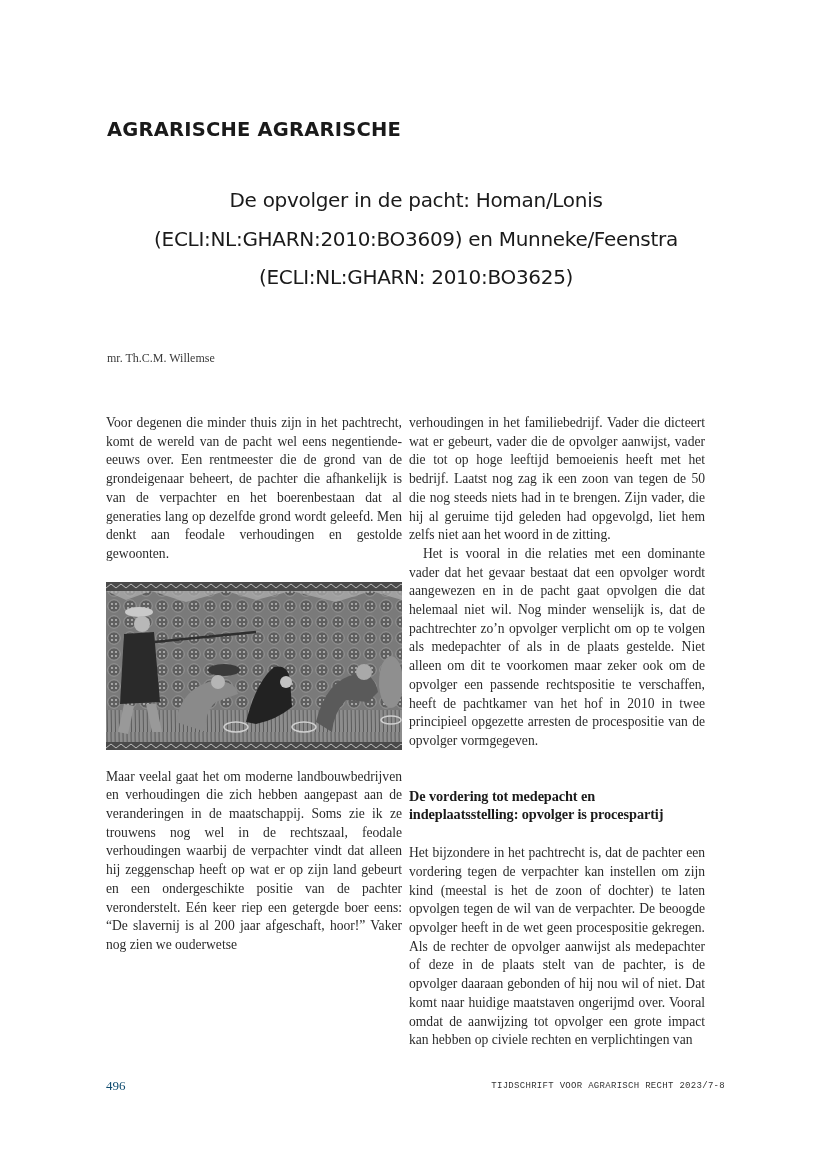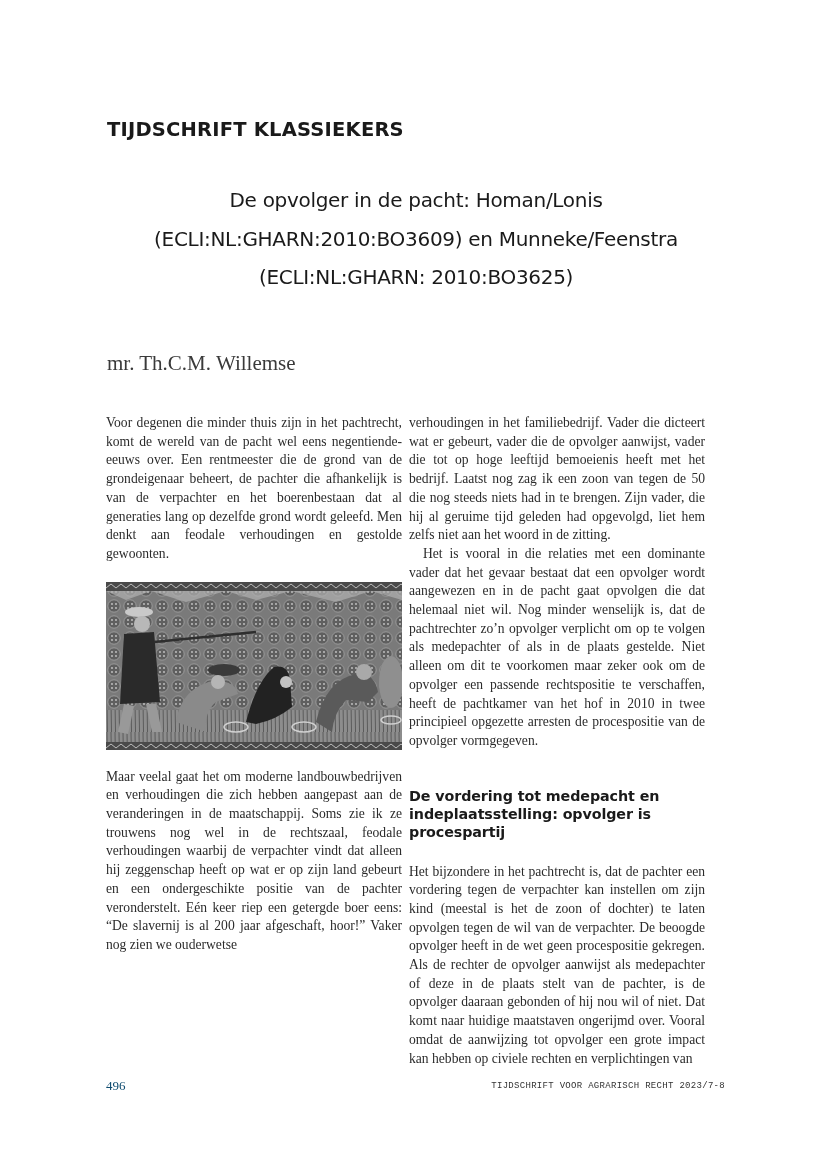--- a/index.html
+++ b/index.html
@@ -14,51 +14,51 @@
     }
     .title {
       position: absolute; left: 106px; top: 181px; width: 620px;
       font-family: "DejaVu Sans", sans-serif; font-weight: normal;
       font-size: 20px; line-height: 38.5px; color: #1a1a1a; margin: 0;
       letter-spacing: -0.3px;
       text-align: center;
     }
     .author {
       position: absolute; left: 107px; top: 351px;
-      font-family: "Liberation Serif", serif; font-size: 21px; color: #3a3a3a;
+      font-family: "Liberation Serif", serif; font-size: 12px; color: #3a3a3a;
     }
     .col { position: absolute; width: 296px; font-family: "Liberation Serif", serif; font-size: 13.6px; line-height: 18.7px; color: #2b2b2b; }
     .col-left { left: 106px; top: 414px; }
     .col-right { left: 409px; top: 414px; }
     p { margin: 0; text-align: justify; }
     .indent { text-indent: 14px; }
     h2 {
       font-family: "DejaVu Sans", sans-serif; font-weight: bold; font-size: 14.3px;
       line-height: 18.3px; color: #1a1a1a; margin: 0; letter-spacing: -0.1px;
     }
     .h-dominant { margin-top: 32px; margin-bottom: 21px; }
-    .h-vordering { margin-top: 36px; margin-bottom: 21px; }
+    .h-vordering { margin-top: 36px; margin-bottom: 21px; font-family: Liberation Serif, serif; }
     .figure {
       width: 296px; height: 168px; margin-top: 18px; margin-bottom: 18px;
       position: relative; overflow: hidden; background: #6b6b6b;
     }
     .figure svg { display: block; }
     .footer-page {
       position: absolute; left: 106px; top: 1078px;
       font-family: "Liberation Serif", serif; font-size: 13px; color: #0c4a6e;
     }
     .footer-journal {
       position: absolute; right: 106px; top: 1081px;
       font-family: Liberation Mono, monospace; font-size: 9px; letter-spacing: 0.3px; color: #333;
     }
   </style>
 </head>
 <body>
 
-<h3 class="section-label">TIJDSCHRIFT KLASSIEKERS</h3>
+<h3 class="section-label">AGRARISCHE AGRARISCHE</h3>
 <h1 class="title">De opvolger in de pacht: Homan/Lonis (ECLI:NL:GHARN:2010:BO3609) en Munneke/Feenstra (ECLI:NL:GHARN: 2010:BO3625)</h1>
 <div class="author">mr. Th.C.M. Willemse</div>
 
 <div class="col col-left">
   <p>Voor degenen die minder thuis zijn in het pachtrecht, komt de wereld van de pacht wel eens negentiende-eeuws over. Een rentmeester die de grond van de grondeigenaar beheert, de pachter die afhankelijk is van de verpachter en het boerenbestaan dat al generaties lang op dezelfde grond wordt geleefd. Men denkt aan feodale verhoudingen en gestolde gewoonten.</p>
 
   <div class="figure">
     <svg width="296" height="168" viewBox="0 0 296 168">
       <defs>
         <pattern id="tiles" x="0" y="0" width="16" height="16" patternUnits="userSpaceOnUse">

